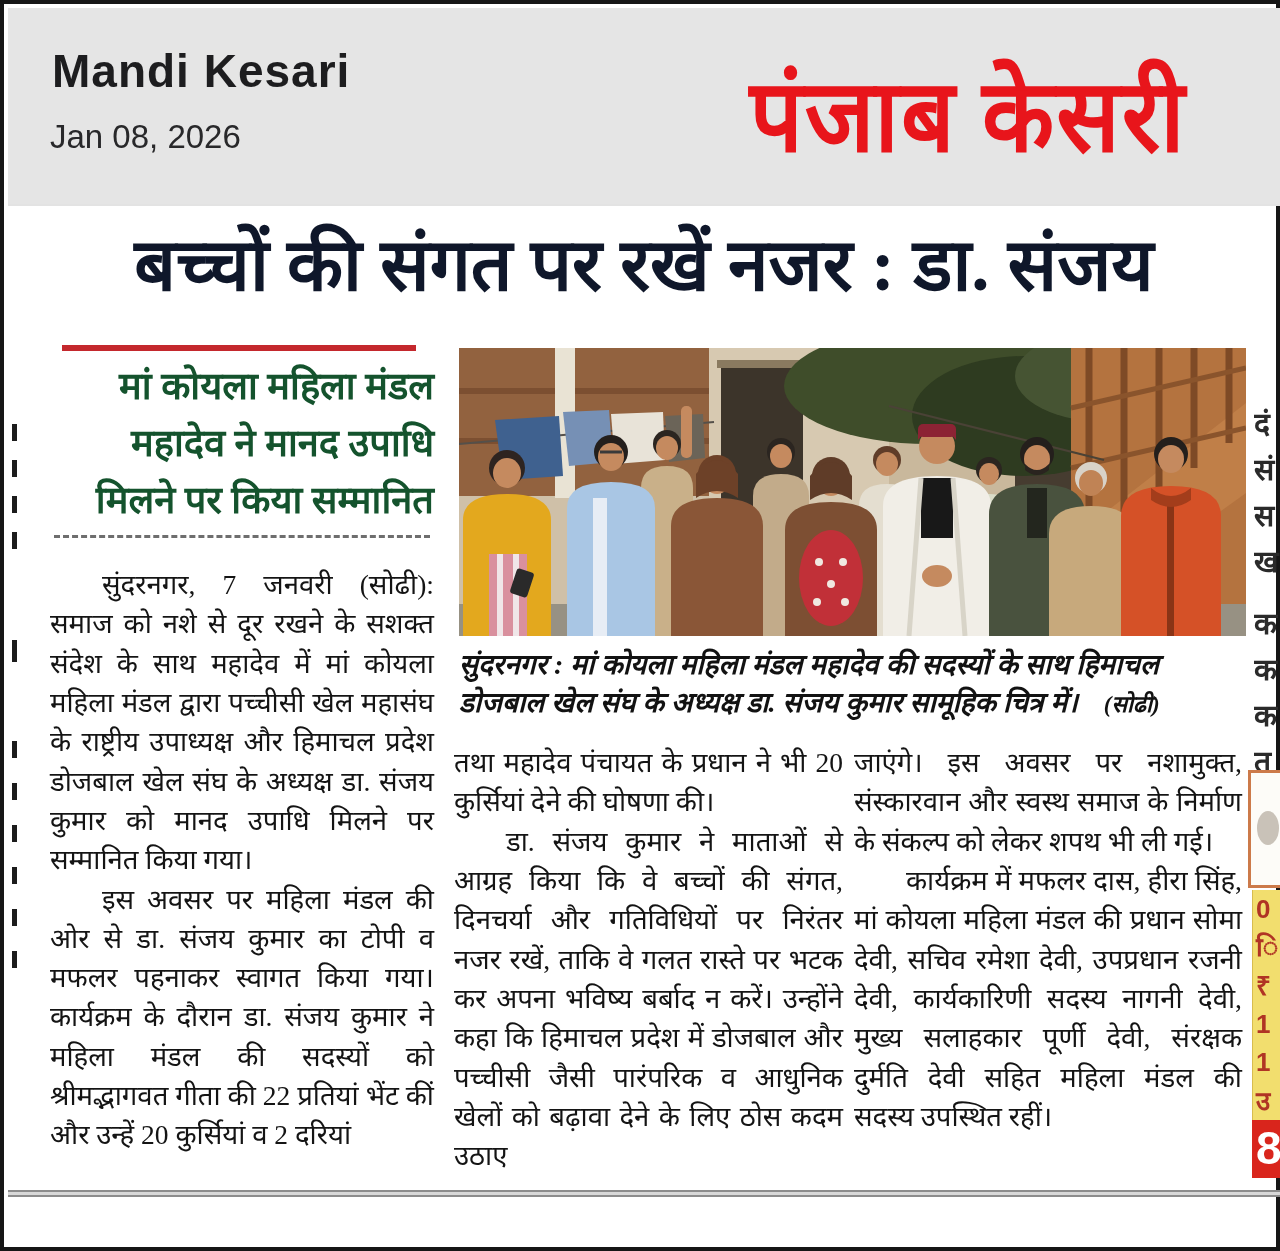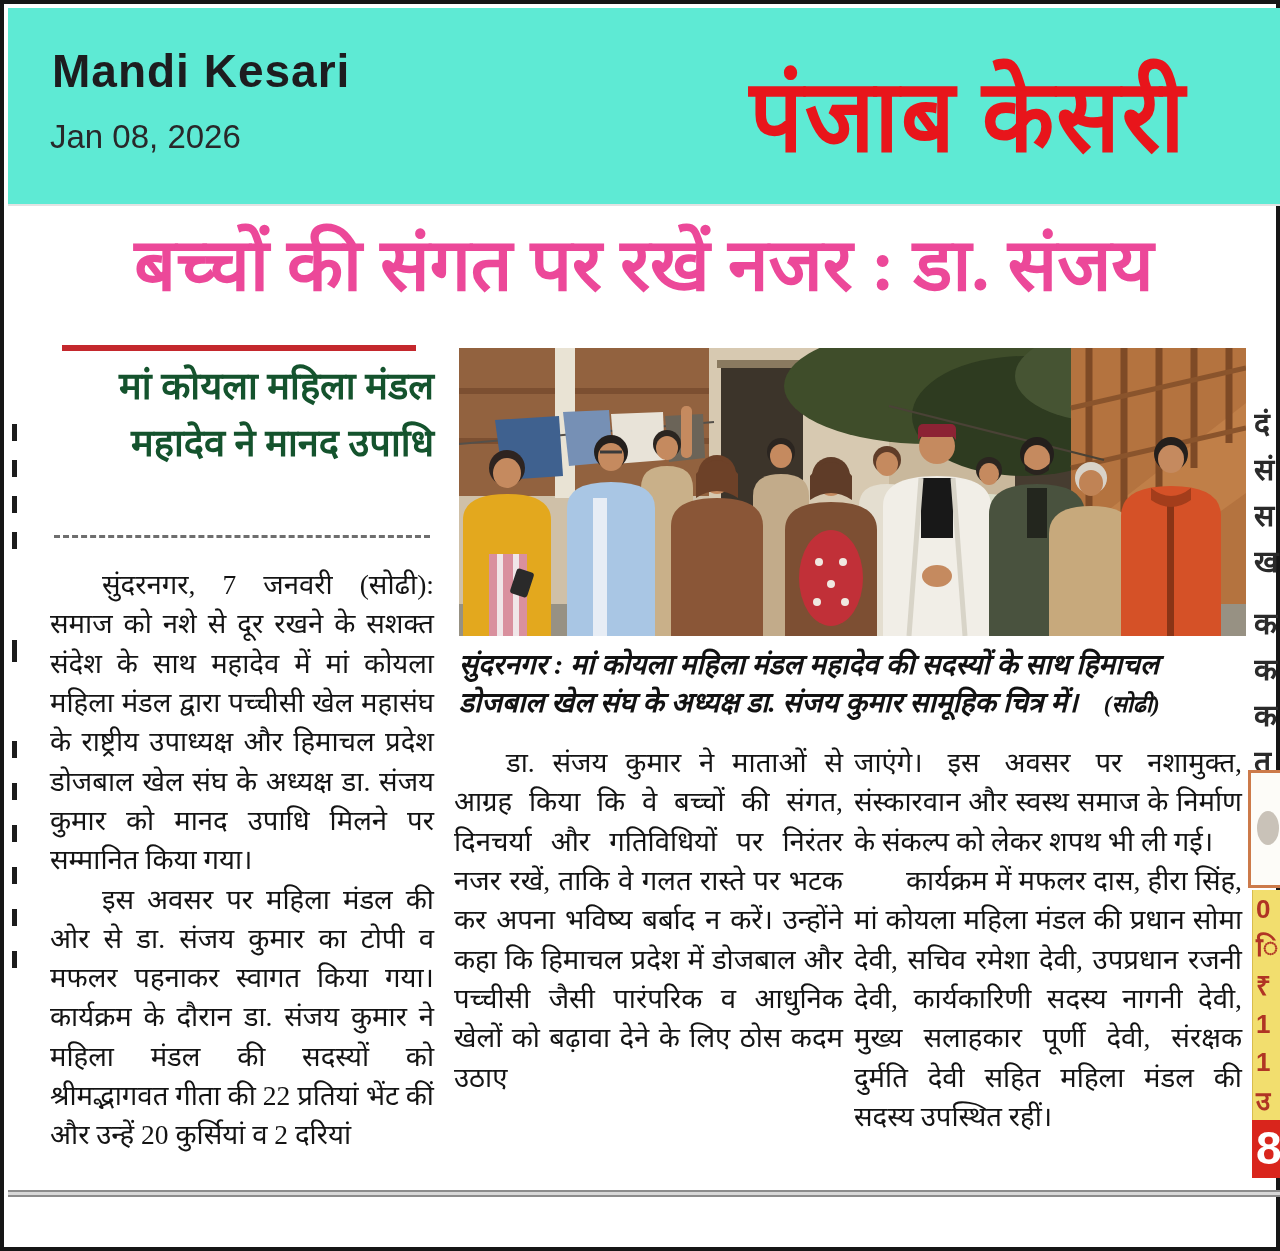--- a/index.html
+++ b/index.html
@@ -1,27 +1,27 @@
 <!DOCTYPE html>
 <html><head>
 <meta charset="utf-8">
 <style>
   * { margin:0; padding:0; box-sizing:border-box; }
   html,body { width:1280px; height:1251px; }
   body { font-family:"Liberation Sans", sans-serif; background:#ffffff; position:relative; overflow:hidden; }
   .frame { position:absolute; left:0; top:0; width:1280px; height:1251px; border:4px solid #161616; background:#fff; }
 
   
-  .header { position:absolute; left:4px; top:4px; width:1272px; height:198px; background:#5eead4; border-bottom:2px solid #e3e3e3;text-decoration:underline; }
+  .header { position:absolute; left:4px; top:4px; width:1272px; height:198px; background:#e5e5e5; border-bottom:2px solid #e3e3e3;text-decoration:underline; }
   .pub-title { position:absolute; left:44px; top:36px; font-size:46px; font-weight:700; letter-spacing:1px; color:#1d1d1f; }
   .pub-date  { position:absolute; left:42px; top:110px; font-size:33px; font-weight:400; color:#28282a; }
   .logo { position:absolute; left:700px; top:40px; width:520px; text-align:center; font-size:94px; font-weight:900; color:#e8151b; font-family:"Liberation Serif", serif; transform:scaleY(1.08); letter-spacing:2px; }
 
   
-  .headline { position:absolute; left:42px; top:224px; width:1196px; text-align:center; font-size:73px; line-height:1.05; font-weight:800; color:#ec4899; font-family:"Liberation Serif", serif; white-space:nowrap; }
+  .headline { position:absolute; left:42px; top:224px; width:1196px; text-align:center; font-size:73px; line-height:1.05; font-weight:800; color:#0f172a; font-family:"Liberation Serif", serif; white-space:nowrap; }
   .red-rule { position:absolute; left:58px; top:341px; width:354px; height:6px; background:#c4282d; }
 
   
   .subhead { position:absolute; left:46px; top:354px; width:384px; text-align:right; font-size:38px; font-weight:800; line-height:1.5; color:#14532d; font-family:"Liberation Serif", serif; }
   .dotted-rule { position:absolute; left:50px; top:531px; width:376px; border-top:3px dashed #6e6e6e; }
   .colbody { position:absolute; font-size:27.5px; line-height:1.43; text-align:justify; color:#141414; font-weight:500; font-family:"Liberation Serif", serif; }
   .col-left   { left:46px;  top:561px; width:384px; }
   .col-middle { left:450px; top:739px; width:389px; }
   .col-right  { left:850px; top:739px; width:388px; }
   .colbody p { margin:0; }
@@ -57,28 +57,30 @@
     <div class="pub-date">Jan 08, 2026</div>
     <div class="logo">पंजाब केसरी</div>
   </div>
 
   <h1 class="headline">बच्चों की संगत पर रखें नजर : डा. संजय</h1>
   <div class="red-rule"></div>
 
   <div class="subhead">
     <div>मां कोयला महिला मंडल</div>
     <div>महादेव ने मानद उपाधि</div>
+    <div>मिलने पर किया सम्मानित</div>
   </div>
   <div class="dotted-rule"></div>
 
   <div class="colbody col-left">
     <p class="indent">सुंदरनगर, 7 जनवरी (सोढी): समाज को नशे से दूर रखने के सशक्त संदेश के साथ महादेव में मां कोयला महिला मंडल द्वारा पच्चीसी खेल महासंघ के राष्ट्रीय उपाध्यक्ष और हिमाचल प्रदेश डोजबाल खेल संघ के अध्यक्ष डा. संजय कुमार को मानद उपाधि मिलने पर सम्मानित किया गया।</p>
     <p class="indent">इस अवसर पर महिला मंडल की ओर से डा. संजय कुमार का टोपी व मफलर पहनाकर स्वागत किया गया। कार्यक्रम के दौरान डा. संजय कुमार ने महिला मंडल की सदस्यों को श्रीमद्भागवत गीता की 22 प्रतियां भेंट कीं और उन्हें 20 कुर्सियां व 2 दरियां</p>
   </div>
   <div class="colbody col-middle">
+    <p>तथा महादेव पंचायत के प्रधान ने भी 20 कुर्सियां देने की घोषणा की।</p>
     <p class="indent">डा. संजय कुमार ने माताओं से आग्रह किया कि वे बच्चों की संगत, दिनचर्या और गतिविधियों पर निरंतर नजर रखें, ताकि वे गलत रास्ते पर भटक  कर अपना भविष्य बर्बाद न करें। उन्होंने कहा कि हिमाचल प्रदेश में डोजबाल और पच्चीसी जैसी पारंपरिक व आधुनिक खेलों को बढ़ावा देने के लिए ठोस कदम उठाए</p>
   </div>
   <div class="colbody col-right">
     <p>जाएंगे। इस अवसर पर नशामुक्त, संस्कारवान और स्वस्थ समाज के निर्माण के संकल्प को लेकर शपथ भी ली गई।</p>
     <p class="indent">कार्यक्रम में मफलर दास, हीरा सिंह, मां कोयला महिला मंडल की प्रधान सोमा देवी, सचिव रमेशा देवी, उपप्रधान रजनी देवी, कार्यकारिणी सदस्य नागनी देवी, मुख्य सलाहकार पूर्णी देवी, संरक्षक दुर्मति देवी सहित महिला मंडल की सदस्य उपस्थित रहीं।</p>
   </div>
 
   <div class="photo">
     <svg viewBox="0 0 787 288" preserveAspectRatio="none">
 

